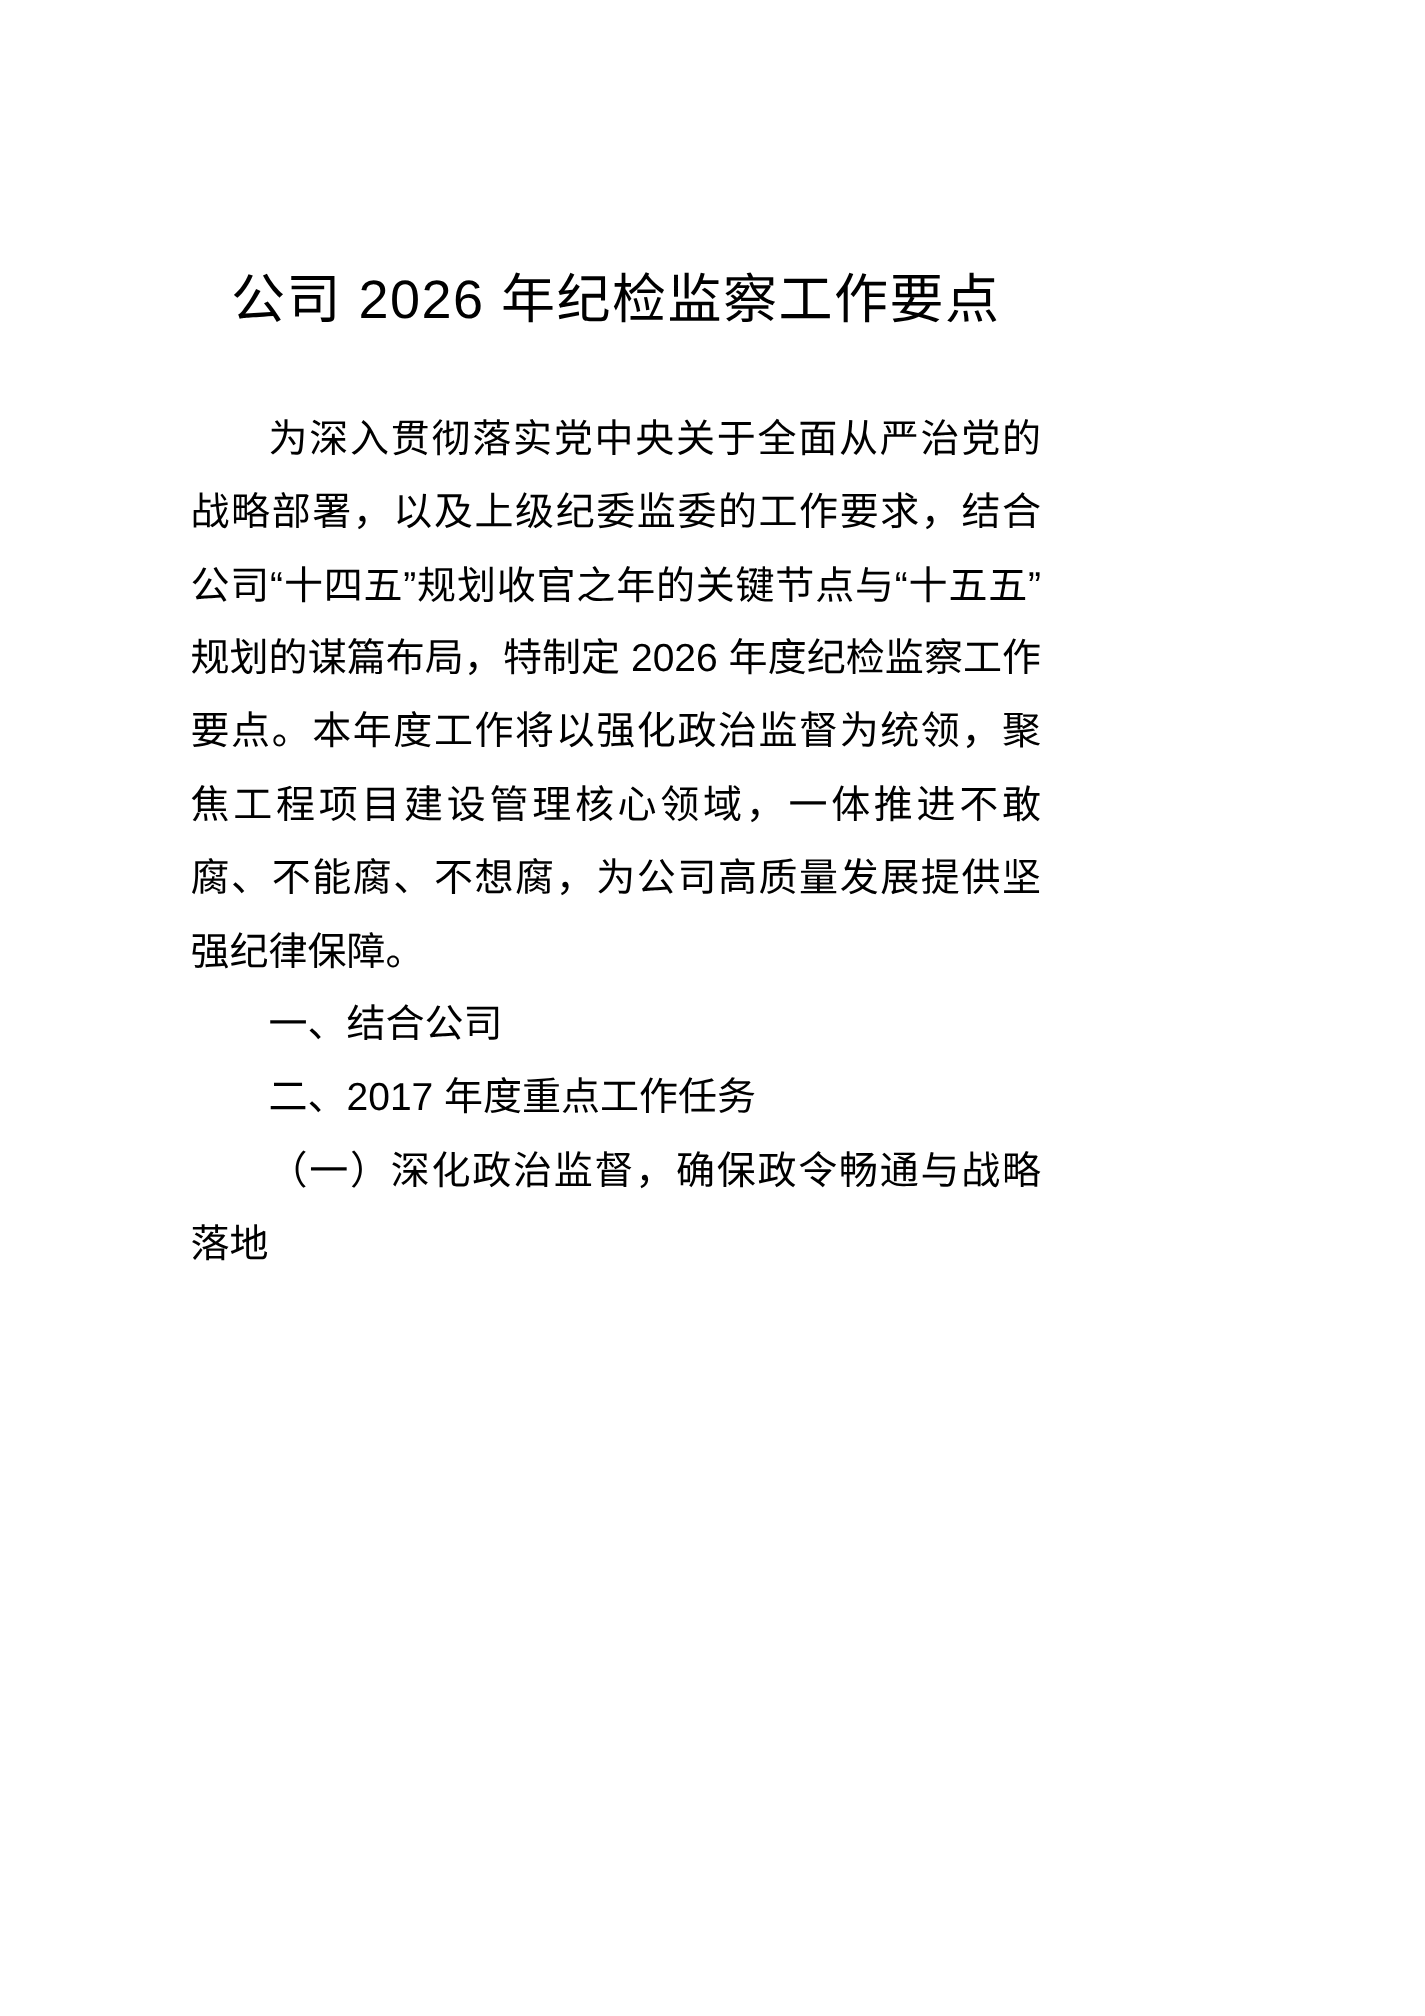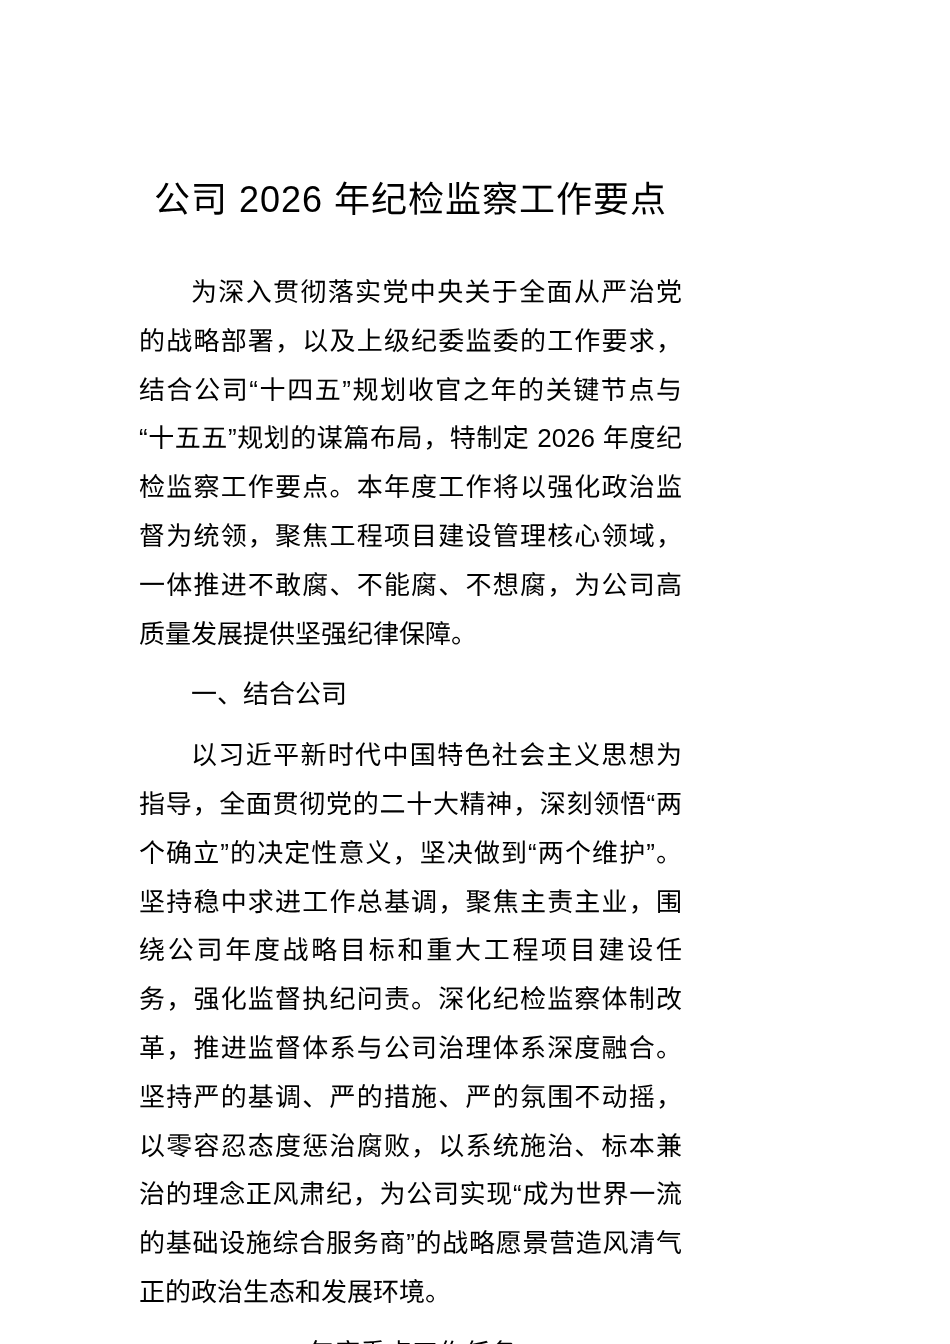--- a/index.html
+++ b/index.html
@@ -21,37 +21,37 @@
   .doc-title {
     margin: 0 0 50px 0;
     font-size: 36px;
     font-weight: 400;
     line-height: 36px;
     text-align: center;
     letter-spacing: 1px;
     white-space: nowrap;
   }
   .block {
-    margin: 12px;
+    margin: 0;
     font-size: 26px;
     font-weight: 400;
     line-height: 48.8px;
     text-align: justify;
     text-justify: inter-ideograph;
     text-indent: 2em;
     word-break: break-all;
   }
 </style>
 </head>
 <body>
 
 <div class="page">
   <h1 class="doc-title">公司 2026 年纪检监察工作要点</h1>
 
   <p class="block">为深入贯彻落实党中央关于全面从严治党的战略部署，以及上级纪委监委的工作要求，结合公司“十四五”规划收官之年的关键节点与“十五五”规划的谋篇布局，特制定 2026 年度纪检监察工作要点。本年度工作将以强化政治监督为统领，聚焦工程项目建设管理核心领域，一体推进不敢腐、不能腐、不想腐，为公司高质量发展提供坚强纪律保障。</p>
 
   <p class="block">一、结合公司</p>
 
-  <p class="block">以习近平新时代中国特色社会主义思想为指导，全面贯彻党的二十大精神，深刻领悟“两个确立”的决定性意义，坚决做到“两个维护”。坚持稳中求进工作总基调，聚焦主责主业，围绕公司年度战略目标和重大工程项目建设任务，强化监督执纪问责。深化纪检监察体制改革，推进监督体系与公司治理体系深度融合。坚持严的基调、严的措施、严的氛围不动摇，以零容忍态度惩治腐败，以系统施治、标本兼治的理念正风肃纪，为公司实现“成为世界一流的基础设施综合服务商”的战略愿景营造风清气正的政治生态和发展环境。</p>
 
   <p class="block">二、2017 年度重点工作任务</p>
 
+  <p class="block">（一）深化政治监督，确保政令畅通与战略落地</p>
 </div>
 
 </body></html>

